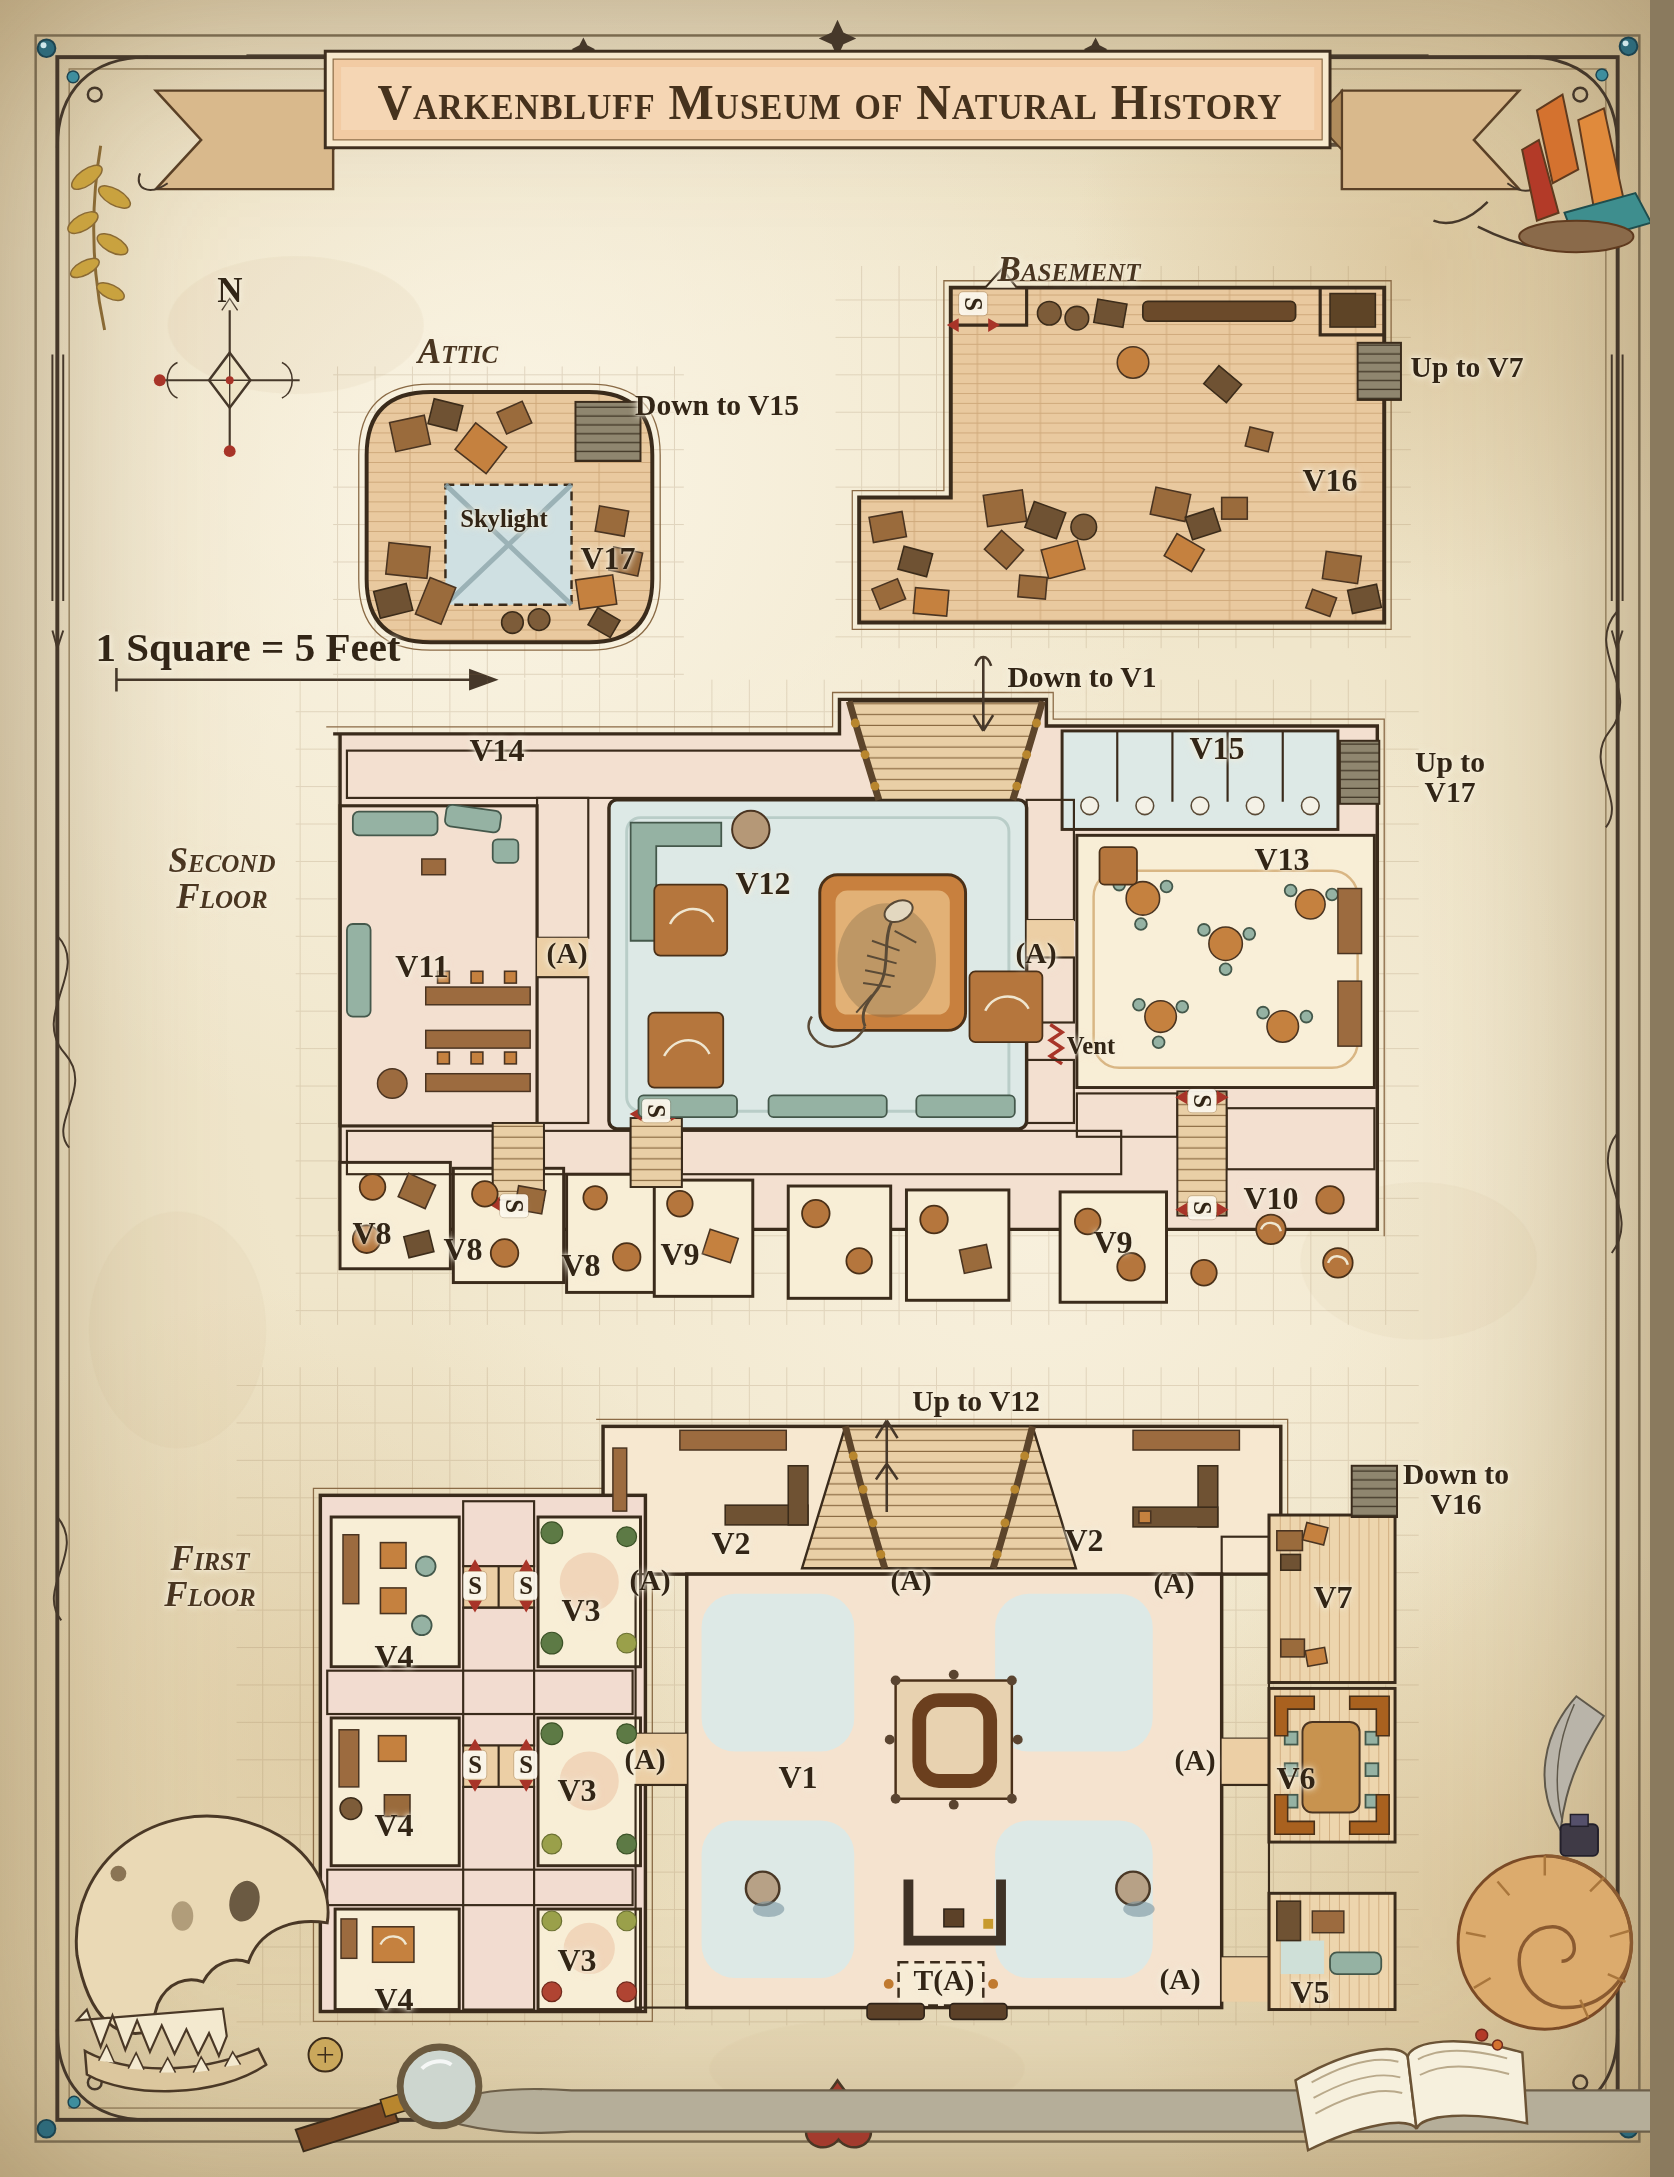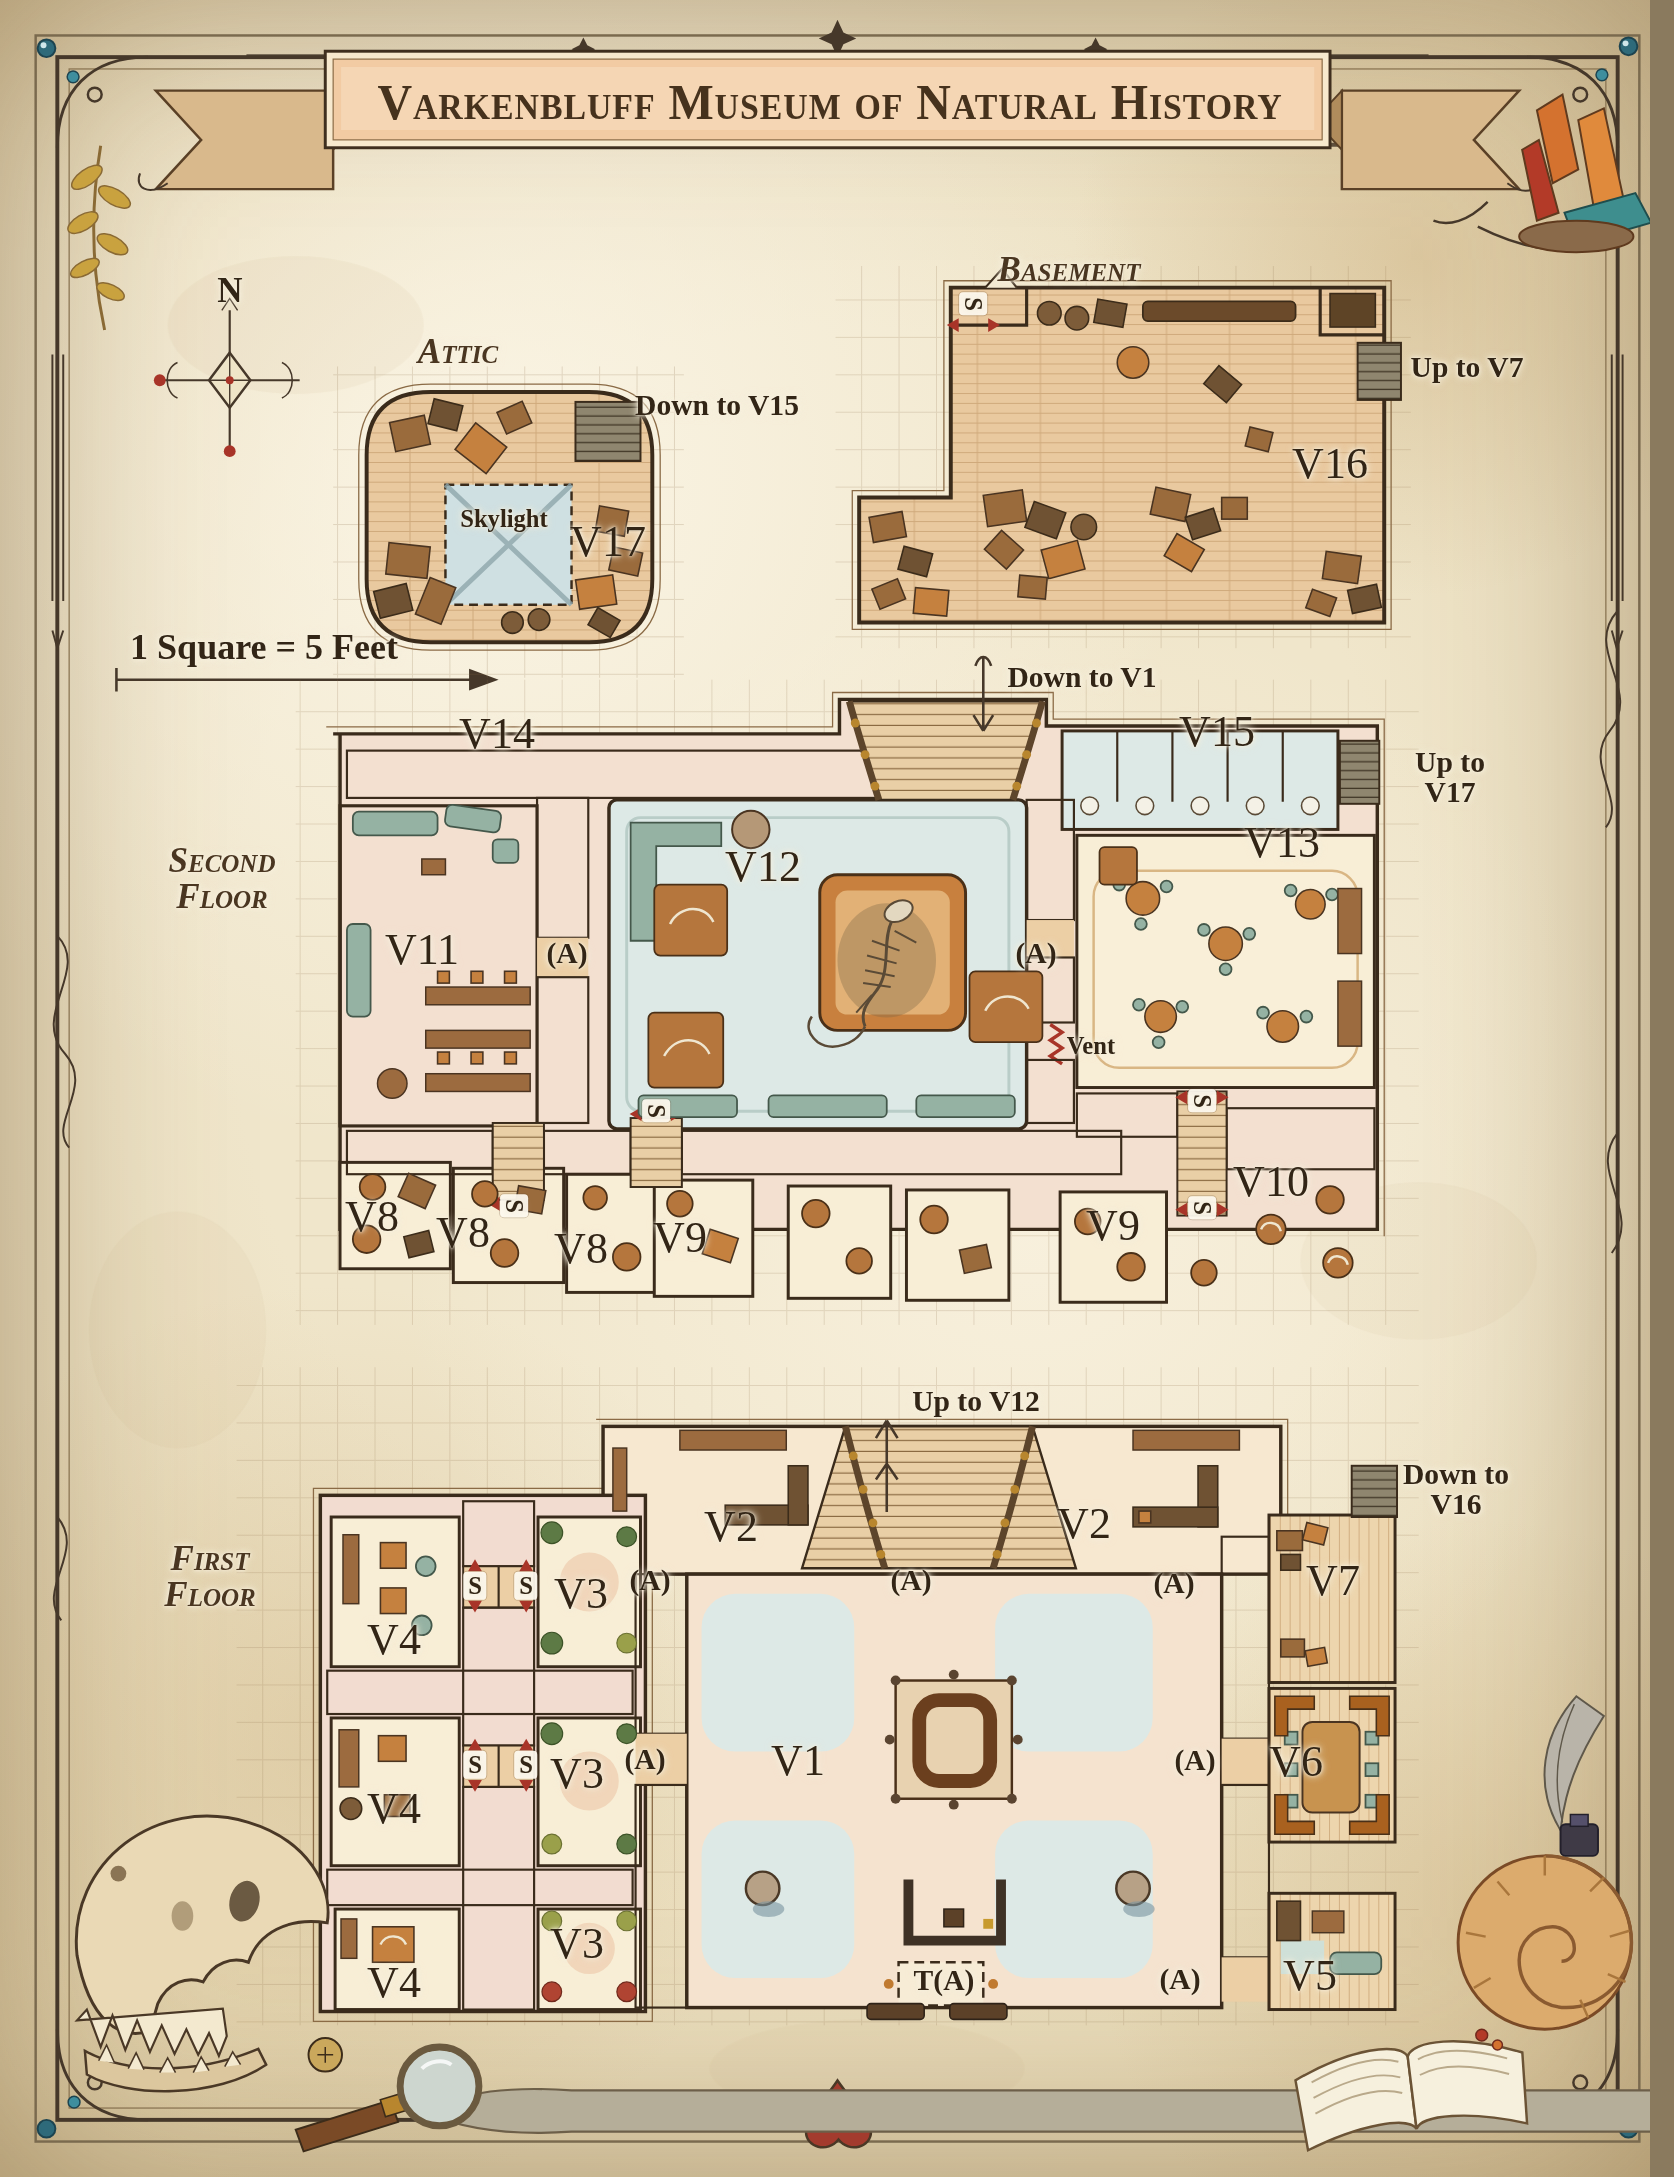--- a/index.html
+++ b/index.html
@@ -14,29 +14,29 @@
       radial-gradient(ellipse 120% 100% at 50% 45%, #f0e6cb 30%, #e3d3ab 68%, #cdb687 100%);
     box-shadow:inset 0 0 217px rgba(110,80,40,.5);}
   svg{position:absolute;left:0;top:0;}
   .lbl{position:absolute;transform:translate(-50%,-50%);white-space:nowrap;color:#322516;
     text-shadow:0 0 5.9px rgba(247,240,222,.95),0 0 3px rgba(247,240,222,.95),0 0 9.9px rgba(247,240,222,.7);}
   .title{font-size:51px;font-weight:700;letter-spacing:1px;color:#46321d;
     font-variant:small-caps;transform:translate(-50%,-50%) scaleX(.94);text-shadow:none;}
   .floorname{font-size:35px;font-weight:700;font-style:italic;font-variant:small-caps;color:#4a3621;}
   .two{white-space:normal;text-align:center;line-height:1.02;}
   .w170{width:177px;} .w120{width:128px;} .w110{width:116px;}
-  .room{font-size:44px;font-weight:400;}
+  .room{font-size:32px;font-weight:700;margin-top:17px;}
   .note{font-size:29.6px;font-weight:600;}
   .small{font-size:24.6px;font-weight:600;}
   .marker{font-size:29.6px;font-weight:600;}
   .smk{font-size:24.6px;font-weight:700;background:rgba(252,248,238,.95);padding:0 4.9px;
     border-radius:3.9px;line-height:1.15;box-shadow:0 0 0 1px rgba(90,70,45,.25);}
   .rot{transform:translate(-50%,-50%) rotate(90deg);}
   .compass{font-size:35px;font-weight:700;}
-  .scale{font-size:36px;font-weight:700;margin-left:16px;}
+  .scale{font-size:41px;font-weight:700;}
   .w3{stroke:#3a2b1b;stroke-width:3.2;fill:none}
   .w2{stroke:#3a2b1b;stroke-width:2.2;fill:none}
   .thin{stroke:#8a6a45;stroke-width:1.3;fill:none}
   .crate{fill:#9a6b3c;stroke:#4a3421;stroke-width:1.6}
   .crate2{fill:#c5813f;stroke:#4a3421;stroke-width:1.6}
   .crate3{fill:#6f5233;stroke:#3c2c1a;stroke-width:1.6}
   .barrel{fill:#7d5c39;stroke:#3c2c1a;stroke-width:1.6}
   .sofa{fill:#95b2a3;stroke:#44584b;stroke-width:1.8}
   .tbl{fill:#9c6b3f;stroke:#4a3421;stroke-width:1.5}
   .plant{fill:#5d7a45;stroke:#3c5227;stroke-width:1.2}

